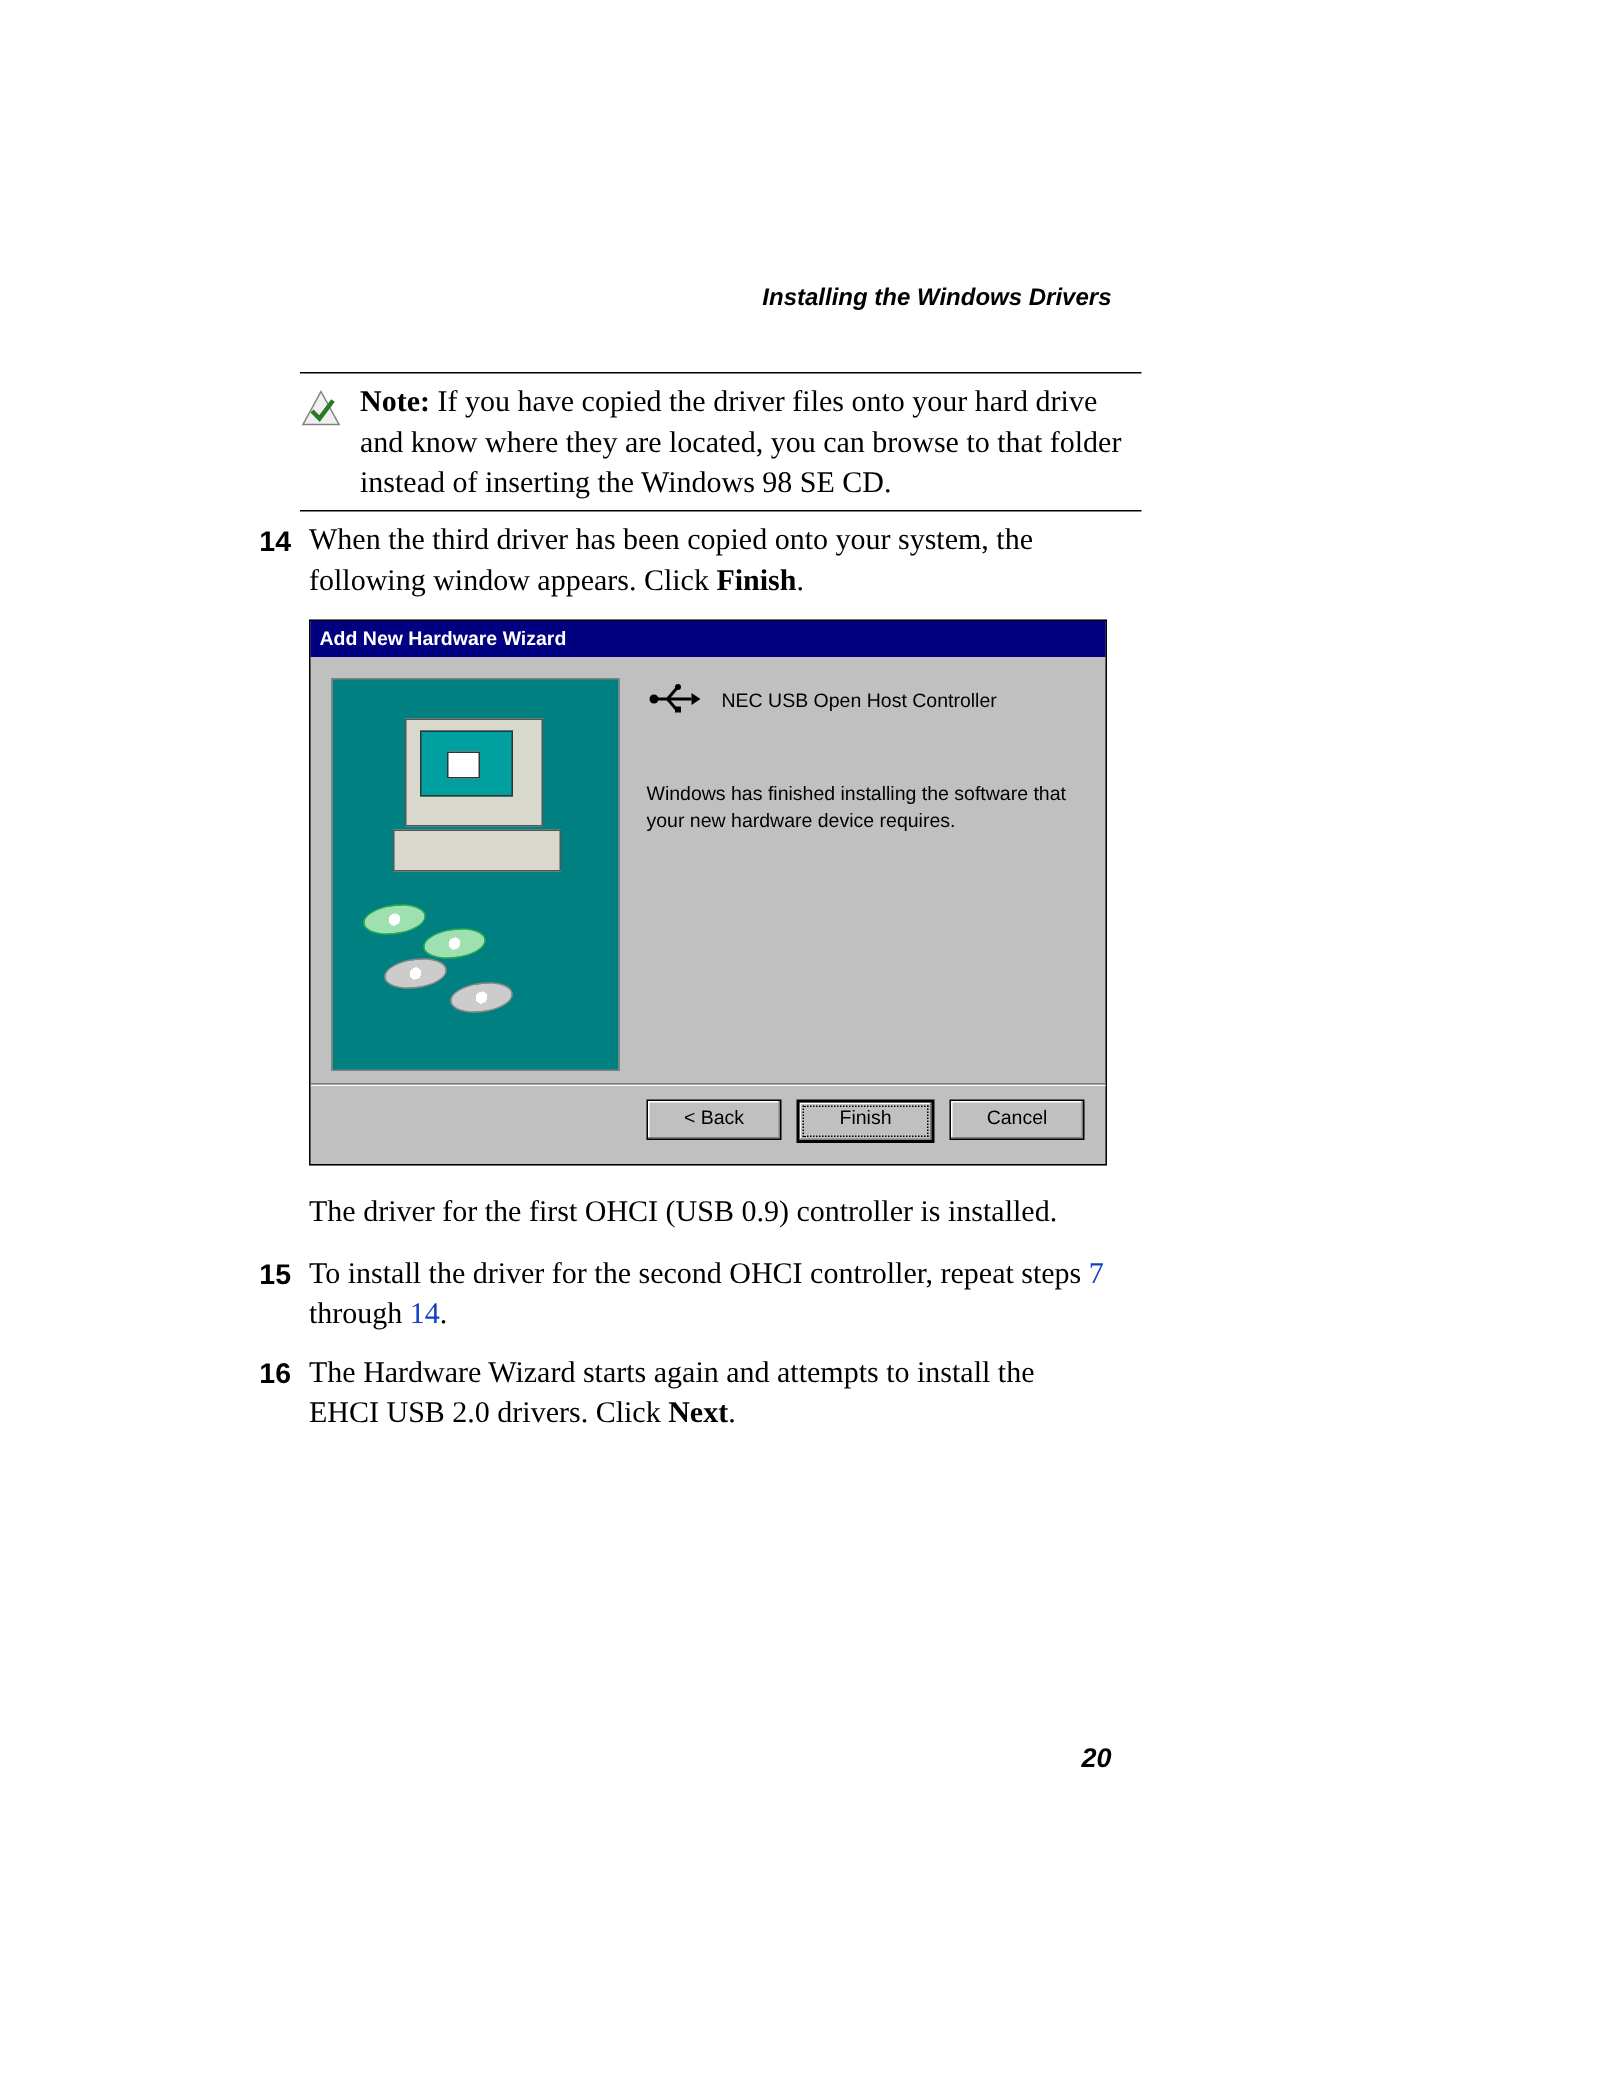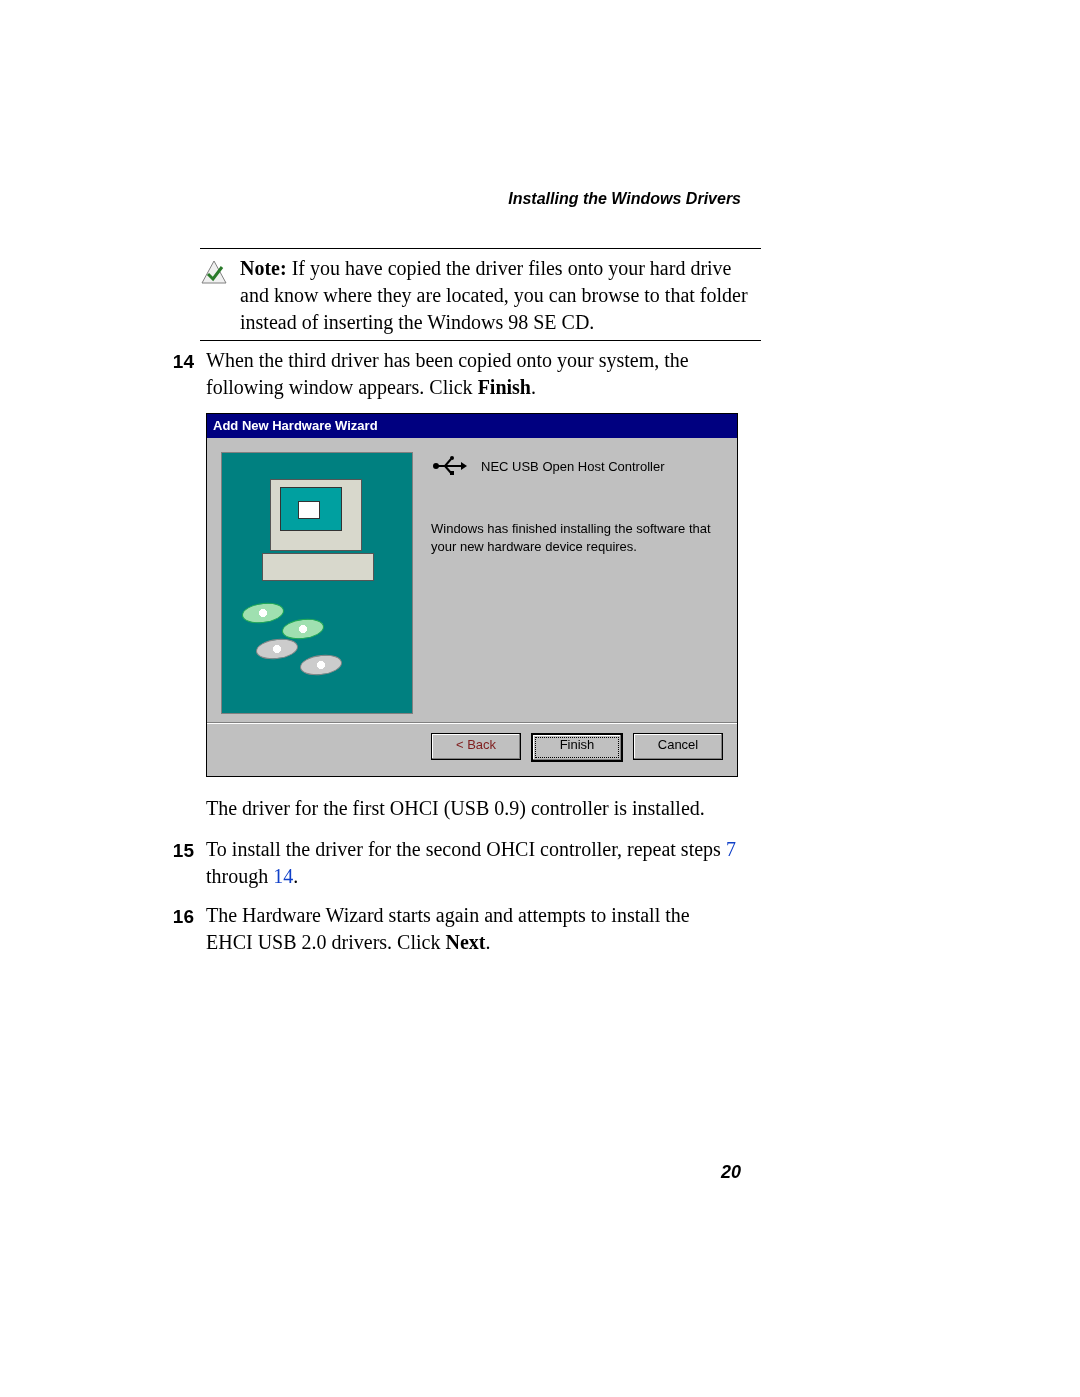--- a/index.html
+++ b/index.html
@@ -172,21 +172,21 @@
     height: 25px;
     background: #c0c0c0;
     border: 1px solid #000;
     box-shadow: inset -1px -1px 0 #808080, inset 1px 1px 0 #fff;
     font-family: "MS Sans Serif", Tahoma, Arial, sans-serif;
     font-size: 13px;
     text-align: center;
     line-height: 22px;
     color: #000;
   }
-  .win-btn.disabled { color: #7f1d1d; }
+  .win-btn.disabled { color: #000000; }
   .win-btn.default {
     border: 2px solid #000;
     outline: 1px dotted #000;
     outline-offset: -5px;
     line-height: 20px;
   }
 
   .after-text {
     margin-left: 46px;
     margin-right: 40px;

